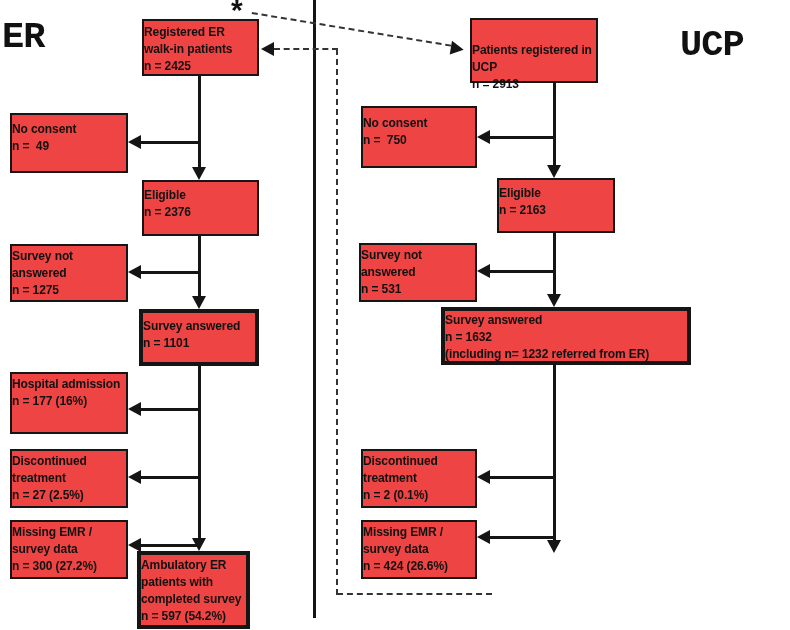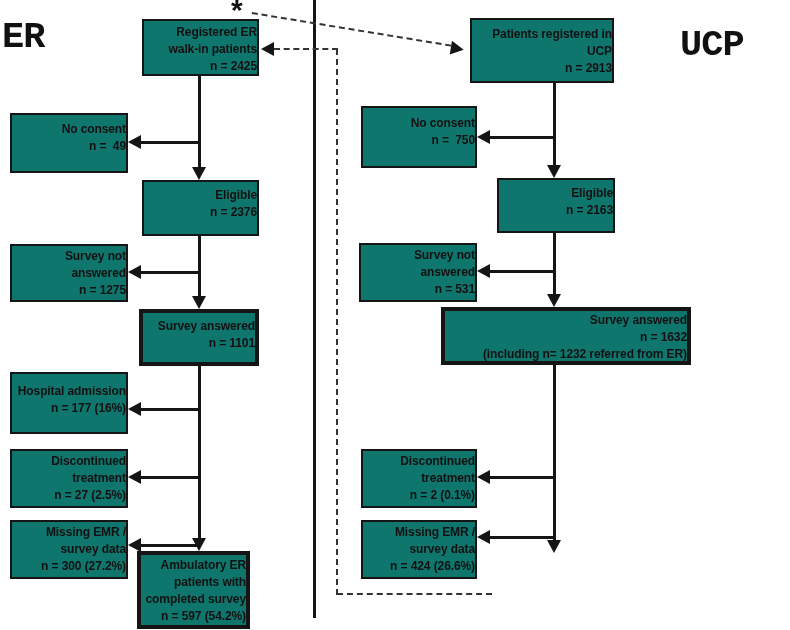--- a/index.html
+++ b/index.html
@@ -3,23 +3,23 @@
 <meta charset="utf-8">
 <style>
   html,body { margin:0; padding:0; background:#fff; }
   .stage {
     position:relative; width:790px; height:630px; background:#ffffff;
     font-family:"Liberation Sans","DejaVu Sans",sans-serif; color:#111;
     overflow:hidden;
   }
   .bx {
     position:absolute; box-sizing:border-box;
-    border:2.5px solid #151515; background:#0f766e;
+    border:2.5px solid #151515; background:#ef4444;
     font-weight:bold; font-size:12px; line-height:17px;
-    text-align:right; white-space:pre-wrap; letter-spacing:-0.1px;
+    text-align:left; white-space:pre-wrap; letter-spacing:-0.1px;
   }
   .bx.bold { border-width:4.5px; }
   .vl { position:absolute; width:3px; background:#151515; }
   .hl { position:absolute; height:3px; background:#151515; }
   .ah-down { position:absolute; width:0; height:0;
     border-left:7px solid transparent; border-right:7px solid transparent;
     border-top:13px solid #151515; }
   .ah-left { position:absolute; width:0; height:0;
     border-top:7px solid transparent; border-bottom:7px solid transparent;
     border-right:13px solid #151515; }
@@ -58,21 +58,21 @@
 n = 2425</div>
   <div class="bx" style="left:10px;top:113px;width:118px;height:60px;padding-top:6px;">No consent
 n =  49</div>
   <div class="bx" style="left:142px;top:180px;width:117px;height:56px;padding-top:5px;">Eligible
 n = 2376</div>
   <div class="bx" style="left:10px;top:244px;width:118px;height:58px;padding-top:2px;">Survey not
 answered
 n = 1275</div>
   <div class="bx bold" style="left:139px;top:309px;width:120px;height:57px;padding-top:5px;">Survey answered
 n = 1101</div>
-  <div class="bx" style="left:10px;top:372px;width:118px;height:62px;padding-top:9px;">Hospital admission
+  <div class="bx" style="left:10px;top:372px;width:118px;height:62px;padding-top:2px;">Hospital admission
 n = 177 (16%)</div>
   <div class="bx" style="left:10px;top:449px;width:118px;height:59px;padding-top:2px;">Discontinued
 treatment
 n = 27 (2.5%)</div>
   <div class="bx" style="left:10px;top:520px;width:118px;height:59px;padding-top:2px;">Missing EMR /
 survey data
 n = 300 (27.2%)</div>
   <div class="bx bold" style="left:137px;top:551px;width:113px;height:78px;padding-top:2px;">Ambulatory ER
 patients with
 completed survey
@@ -88,21 +88,21 @@
   <div class="ah-left" style="left:128px;top:135px;"></div>
   <div class="hl" style="left:140px;top:271px;width:60px;"></div>
   <div class="ah-left" style="left:128px;top:265px;"></div>
   <div class="hl" style="left:140px;top:408px;width:60px;"></div>
   <div class="ah-left" style="left:128px;top:402px;"></div>
   <div class="hl" style="left:140px;top:476px;width:60px;"></div>
   <div class="ah-left" style="left:128px;top:470px;"></div>
   <div class="hl" style="left:140px;top:544px;width:60px;"></div>
   <div class="ah-left" style="left:128px;top:538px;"></div>
 
-  <div class="bx" style="left:470px;top:18px;width:144px;height:65px;padding-top:6px;">Patients registered in UCP
+  <div class="bx" style="left:470px;top:18px;width:128px;height:65px;padding-top:22px;">Patients registered in UCP
 n = 2913</div>
   <div class="bx" style="left:361px;top:106px;width:116px;height:62px;padding-top:7px;">No consent
 n =  750</div>
   <div class="bx" style="left:497px;top:178px;width:118px;height:55px;padding-top:5px;">Eligible
 n = 2163</div>
   <div class="bx" style="left:359px;top:243px;width:118px;height:59px;padding-top:2px;">Survey not
 answered
 n = 531</div>
   <div class="bx bold" style="left:441px;top:307px;width:250px;height:58px;padding-top:1px;">Survey answered
 n = 1632

